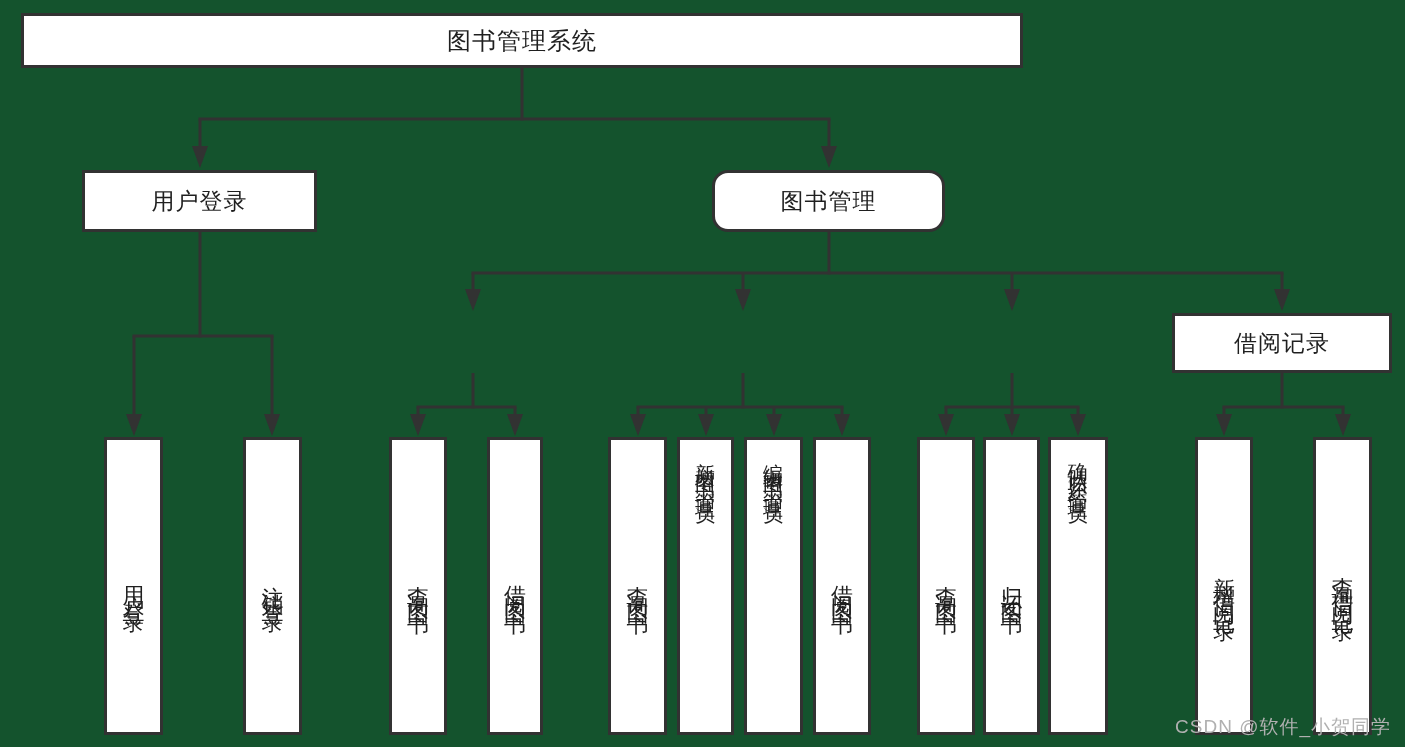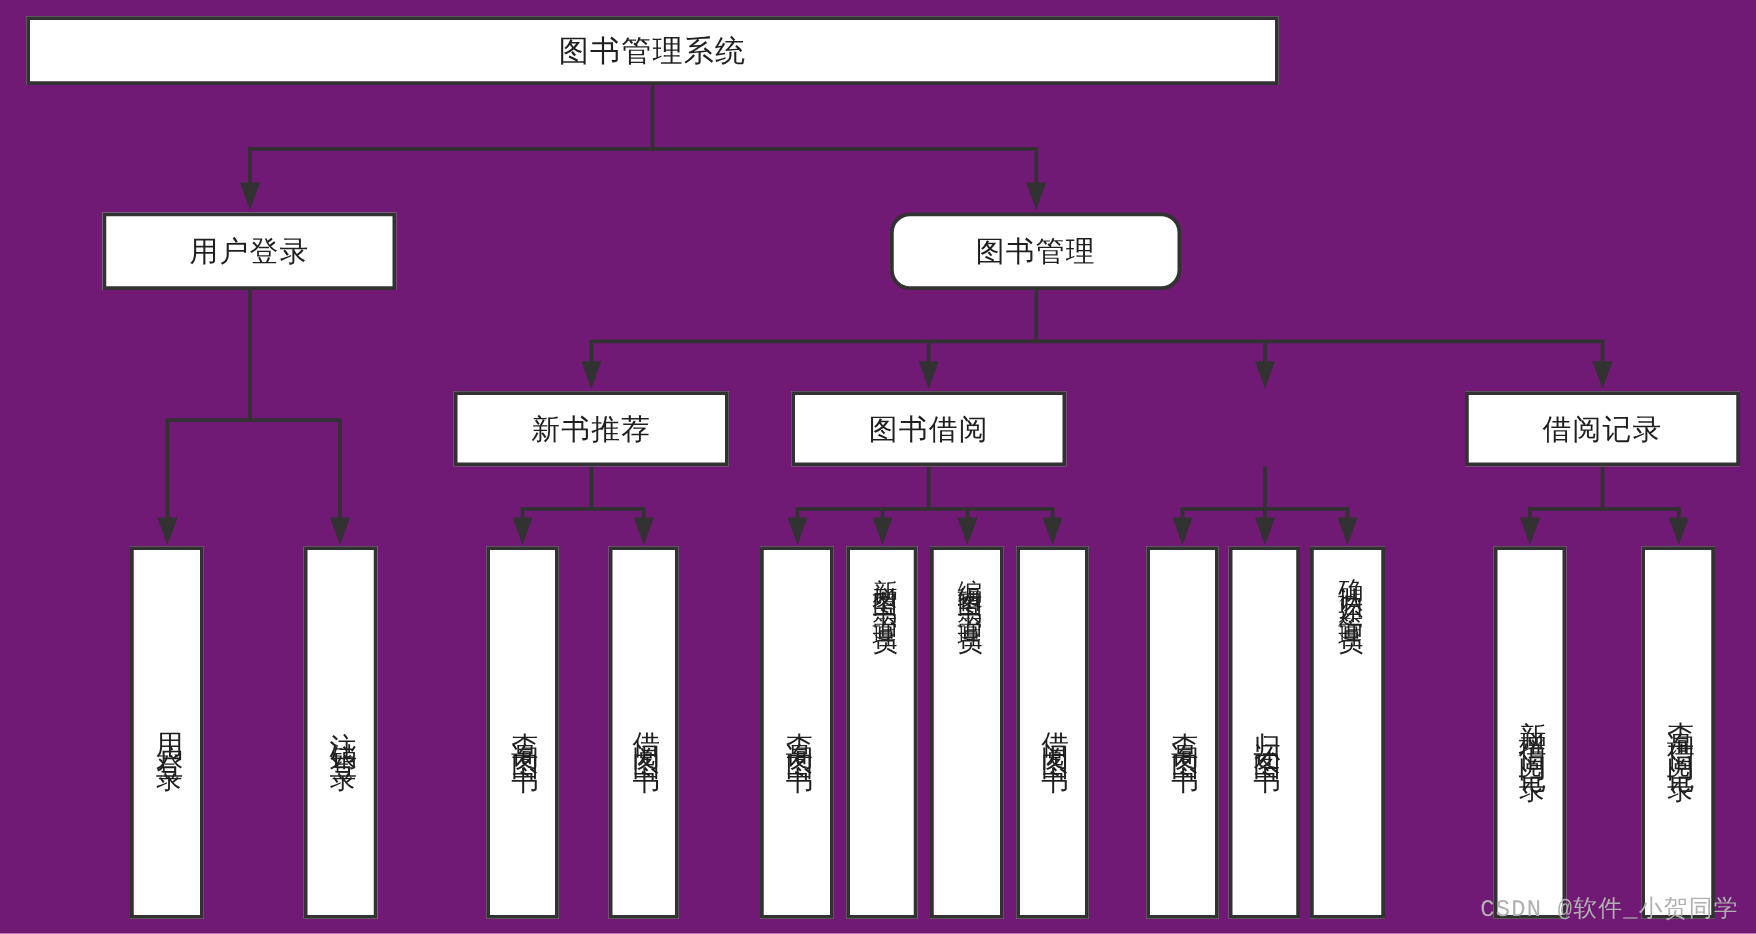--- a/index.html
+++ b/index.html
@@ -1,21 +1,21 @@
 <!DOCTYPE html>
 <html><head>
 <meta charset="utf-8">
 <style>
   html, body { margin: 0; padding: 0; background: #ffffff; }
   .canvas {
     position: relative;
     width: 1405px;
     height: 747px;
-    background: #701a75;
-    font-family: Liberation Mono, monospace;
+    background: #14532d;
+    font-family: Liberation Sans, sans-serif;
     overflow: hidden;
   }
   .connectors { position: absolute; left: 0; top: 0; }
   .node {
     position: absolute;
     box-sizing: border-box;
     border: 3px solid #323232;
     background: #ffffff;
     display: flex;
     align-items: center;
@@ -123,26 +123,20 @@
     <span>图书管理系统</span>
   </div>
 
   <div class="node h-node" style="left:82px; top:170px; width:235px; height:62px;">
     <span>用户登录</span>
   </div>
   <div class="node h-node" style="left:712px; top:170px; width:233px; height:62px;border-radius:16px;">
     <span>图书管理</span>
   </div>
 
-  <div class="node h-node" style="left:363px; top:313px; width:220px; height:60px;">
-    <span>新书推荐</span>
-  </div>
-  <div class="node h-node" style="left:633px; top:313px; width:220px; height:60px;">
-    <span>图书借阅</span>
-  </div>
   <div class="node h-node" style="left:1172px; top:313px; width:220px; height:60px;">
     <span>借阅记录</span>
   </div>
 
   <div class="node leaf" style="left:104px; width:59px;">
     <span class="vtext">用户登录</span>
   </div>
   <div class="node leaf" style="left:243px; width:59px;">
     <span class="vtext">注销登录</span>
   </div>

